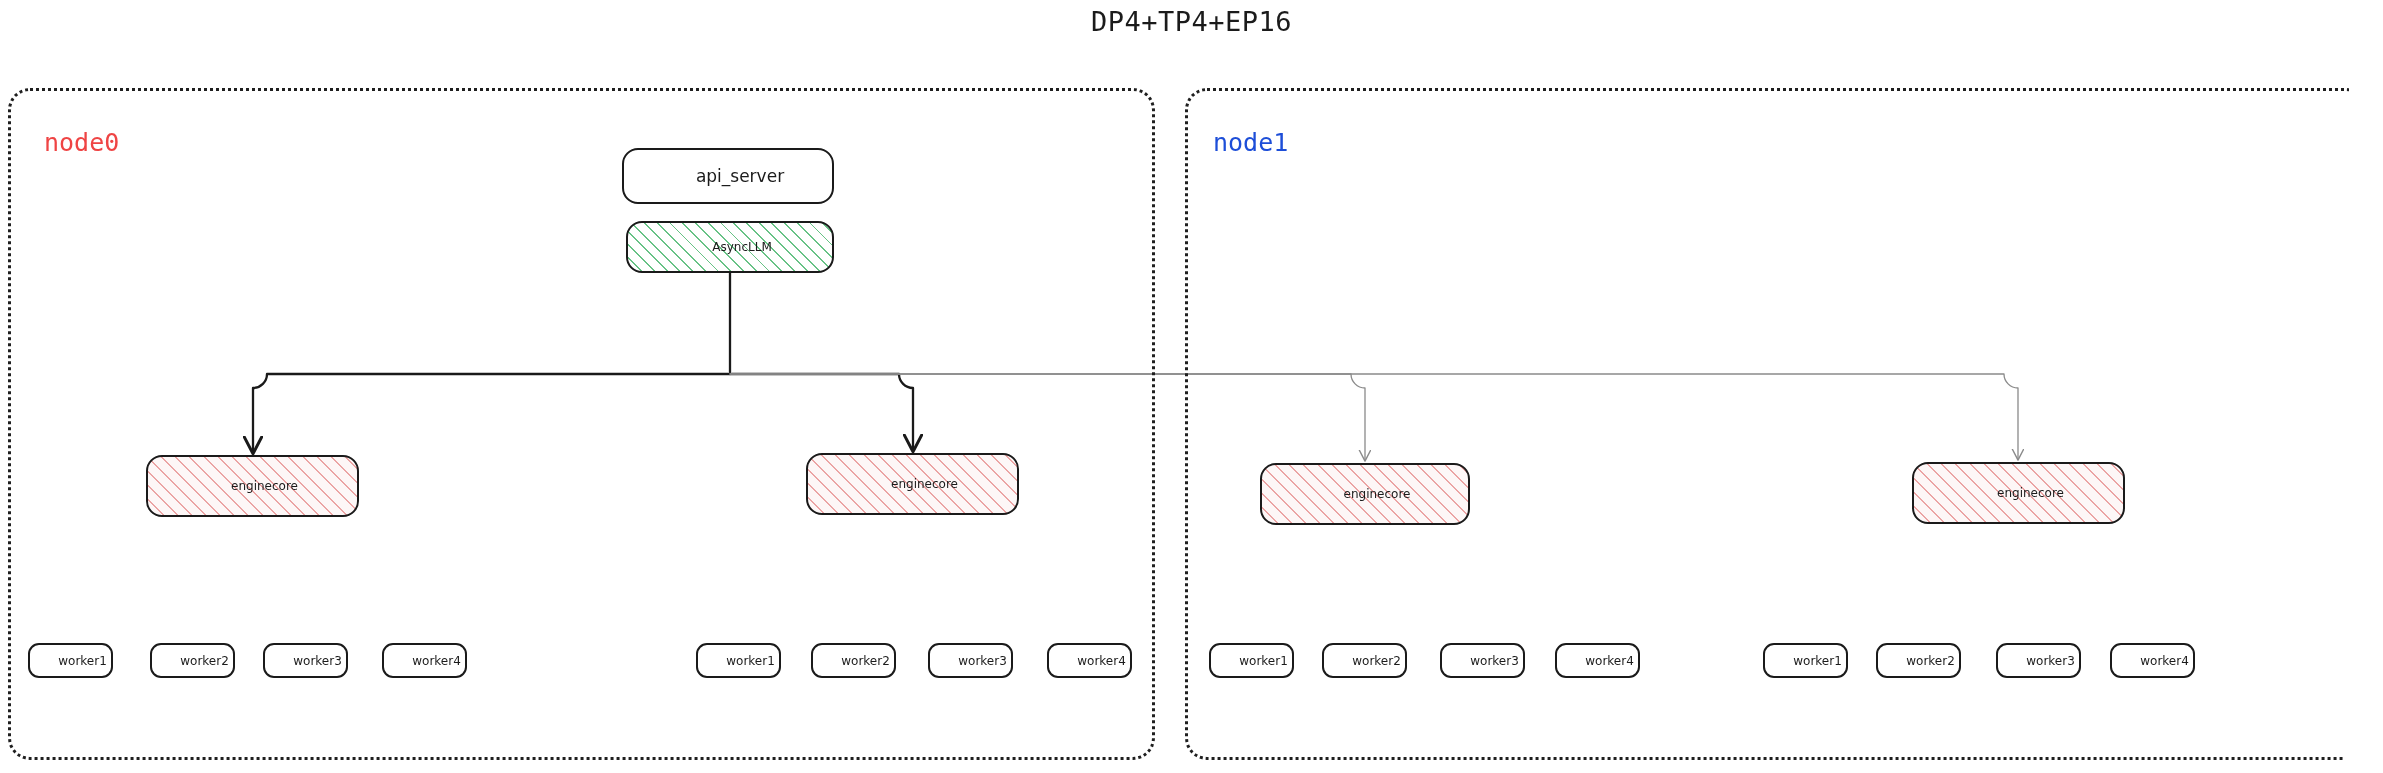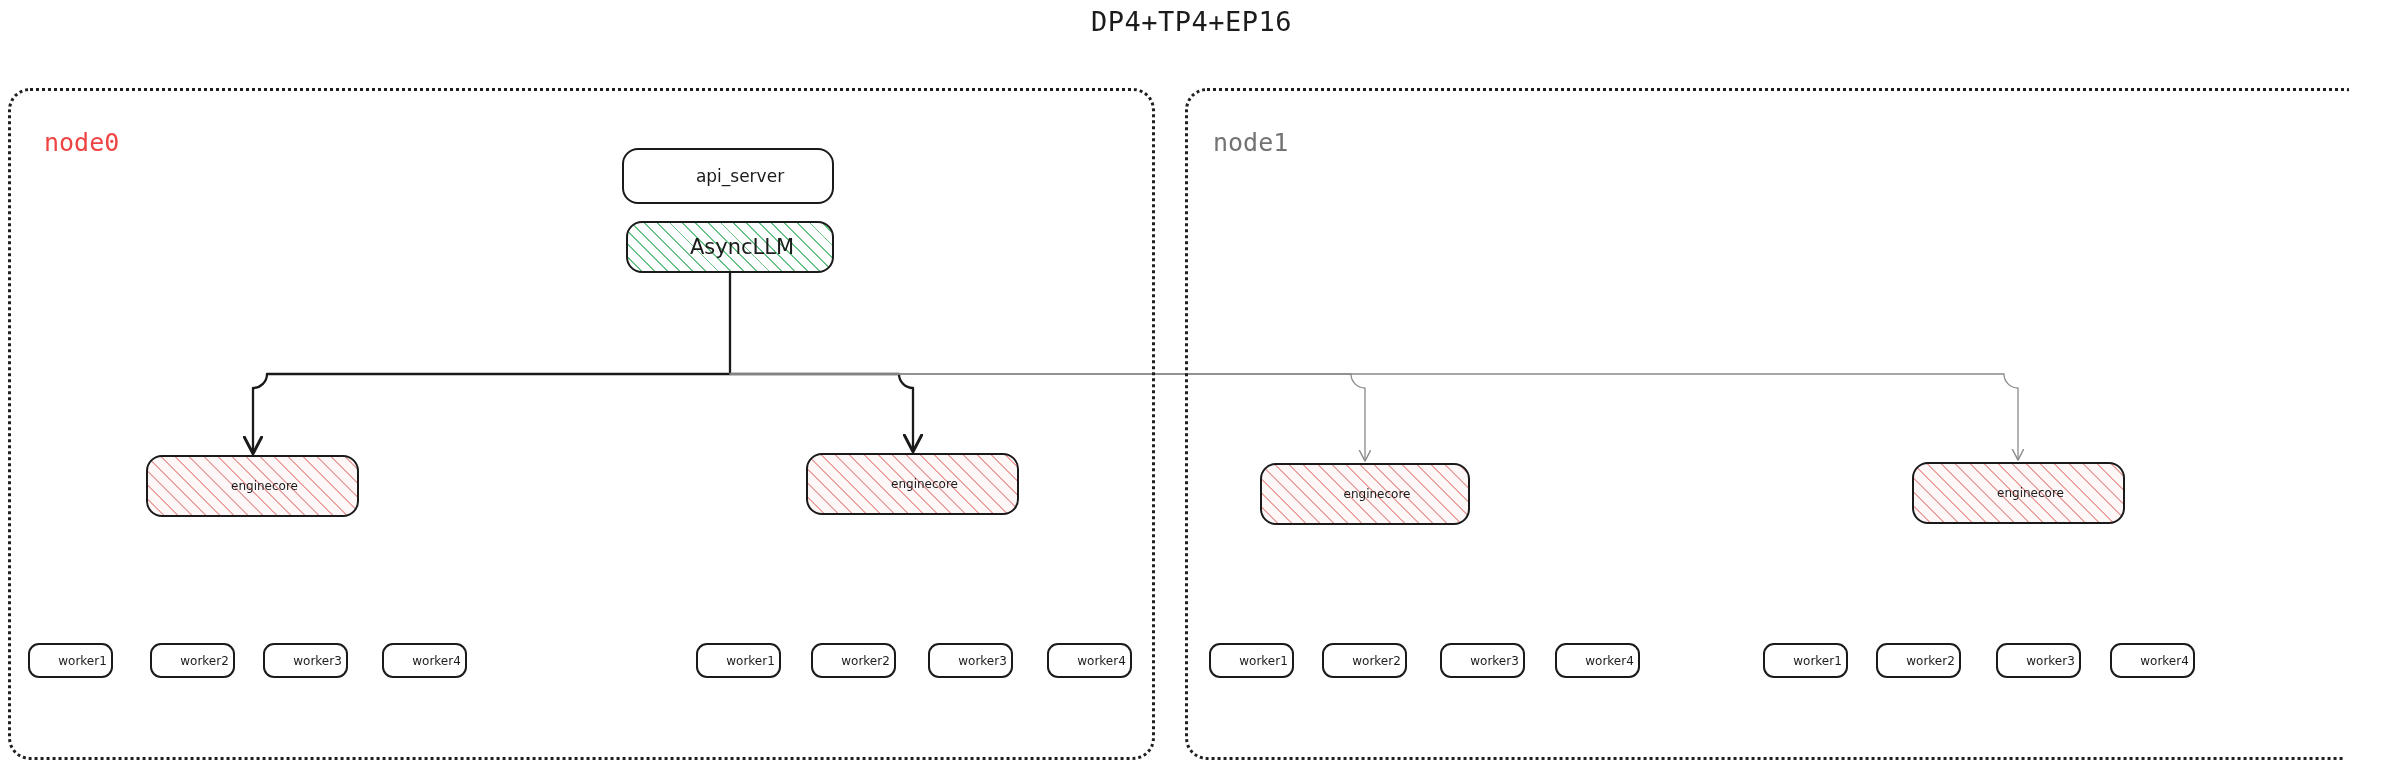--- a/index.html
+++ b/index.html
@@ -68,21 +68,21 @@
     overflow: hidden;
     padding-left: 24px;
   }
 
   .box-api {
     font-size: 17px;
     border-radius: 16px;
   }
 
   .box-async {
-    font-size: 21px;
+    font-size: 12px;
     border-radius: 16px;
     background-color: #ffffff;
     background-image: repeating-linear-gradient(
         45deg,
         rgba(95, 191, 127, 0.95) 0px,
         rgba(95, 191, 127, 0.95) 1.3px,
         rgba(255, 255, 255, 0) 1.3px,
         rgba(255, 255, 255, 0) 9px);
     align-items: center;
   }
@@ -141,21 +141,21 @@
         <path d="M 730 374 L 899 374 A 14 14 0 0 0 913 388 L 913 450" fill="none" stroke="#1a1a1a" stroke-width="2.3" stroke-linecap="round" stroke-linejoin="round" marker-end="url(#arrow-primary)"></path>
         <path d="M 730 374 L 1351 374 A 14 14 0 0 0 1365 388 L 1365 460" fill="none" stroke="#8a8a8a" stroke-width="1.3" stroke-linecap="round" stroke-linejoin="round" marker-end="url(#arrow-secondary)"></path>
         <path d="M 730 374 L 2004 374 A 14 14 0 0 0 2018 388 L 2018 459" fill="none" stroke="#8a8a8a" stroke-width="1.3" stroke-linecap="round" stroke-linejoin="round" marker-end="url(#arrow-secondary)"></path>
       </g>
   </svg>
 
   <div id="node-layer">
       <div class="node-container" style="left: 8px; top: 88px; width: 1147px; height: 672px; border-color: rgb(31, 31, 31);"></div>
       <div class="node-label" style="left: 44px; top: 128px; color: #ef4444;">node0</div>
       <div class="node-container" style="left: 1185px; top: 88px; width: 1183px; height: 672px; border-color: rgb(31, 31, 31);"></div>
-      <div class="node-label" style="left: 1213px; top: 128px; color: #737373;">node1</div>
+      <div class="node-label" style="left: 1213px; top: 128px; color: #1d4ed8;">node1</div>
     </div>
   <div id="box-layer">
       <div class="box box-api" style="left: 622px; top: 148px; width: 212px; height: 56px; border-color: rgb(26, 26, 26);">
         <span class="box-label">api_server</span>
       </div>
       <div class="box box-async" style="left: 626px; top: 221px; width: 208px; height: 52px; border-color: rgb(26, 26, 26);">
         <span class="box-label">AsyncLLM</span>
       </div>
       <div class="box box-engine" style="left: 146px; top: 455px; width: 213px; height: 62px; border-color: rgb(26, 26, 26);">
         <span class="box-label">enginecore</span>

